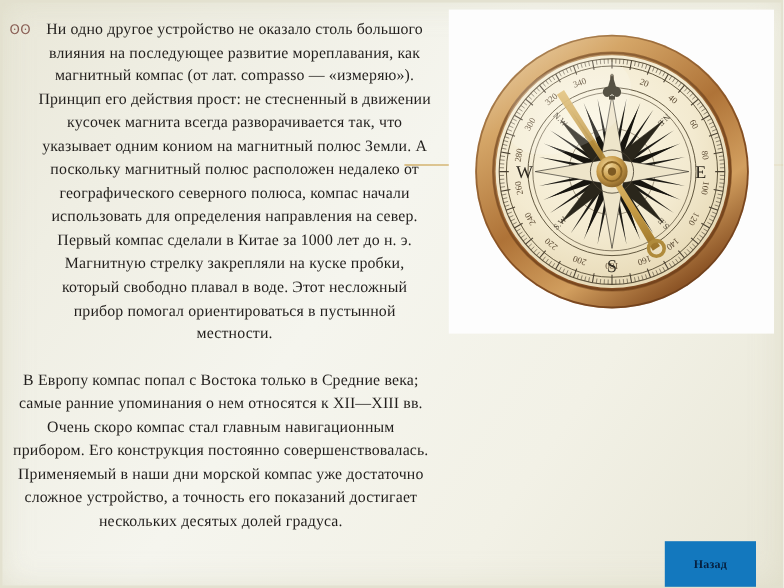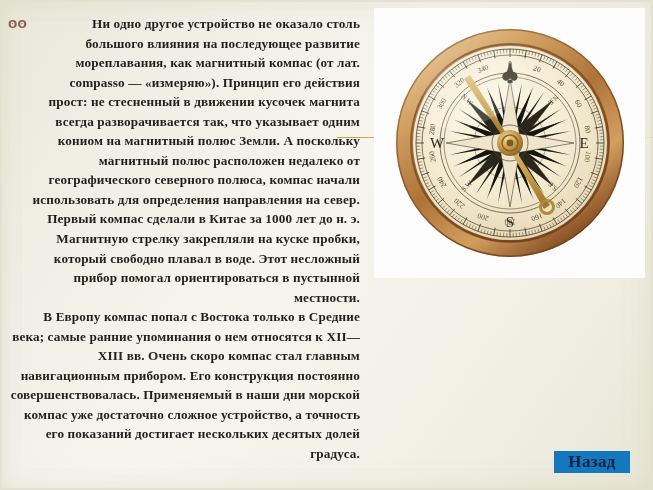--- a/index.html
+++ b/index.html
@@ -30,28 +30,28 @@
     position: absolute;
     left: 8px;
     top: 14px;
     width: 352px;
   }
   .para {
     position: relative;
     color: #221f1d;
     font-size: 13.2px;
     line-height: 19.55px;
-    text-align: right;
+    text-align: center;
     letter-spacing: 0.01em;
-    font-weight: bold;
   }
   .para.bulleted {
     padding-left: 23px;
   }
   .para + .para {
+    margin-top: 19px;
   }
   .bullet-glyph {
     position: absolute;
     left: 0;
     top: 1px;
     font-size: 11px;
     line-height: 19.55px;
     color: #8a5f55;
     font-family: "DejaVu Sans", sans-serif;
   }
@@ -104,26 +104,26 @@
     transform: translate(-50%, -50%);
   }
   #compass-wrap svg { display: block; }
 
   
   #back-button {
     position: absolute;
     left: 554px;
     top: 451px;
     width: 76px;
-    height: 22px;
+    height: 38px;
     background: #1378be;
     border: none;
     color: #06203f;
     font-family: "Liberation Serif", "DejaVu Serif", serif;
-    font-size: 17px;
+    font-size: 10px;
     font-weight: bold;
     letter-spacing: 0.02em;
     cursor: pointer;
     padding: 4px;
     display: flex;
     align-items: center;
     justify-content: center;
   }
 </style>
 </head>

